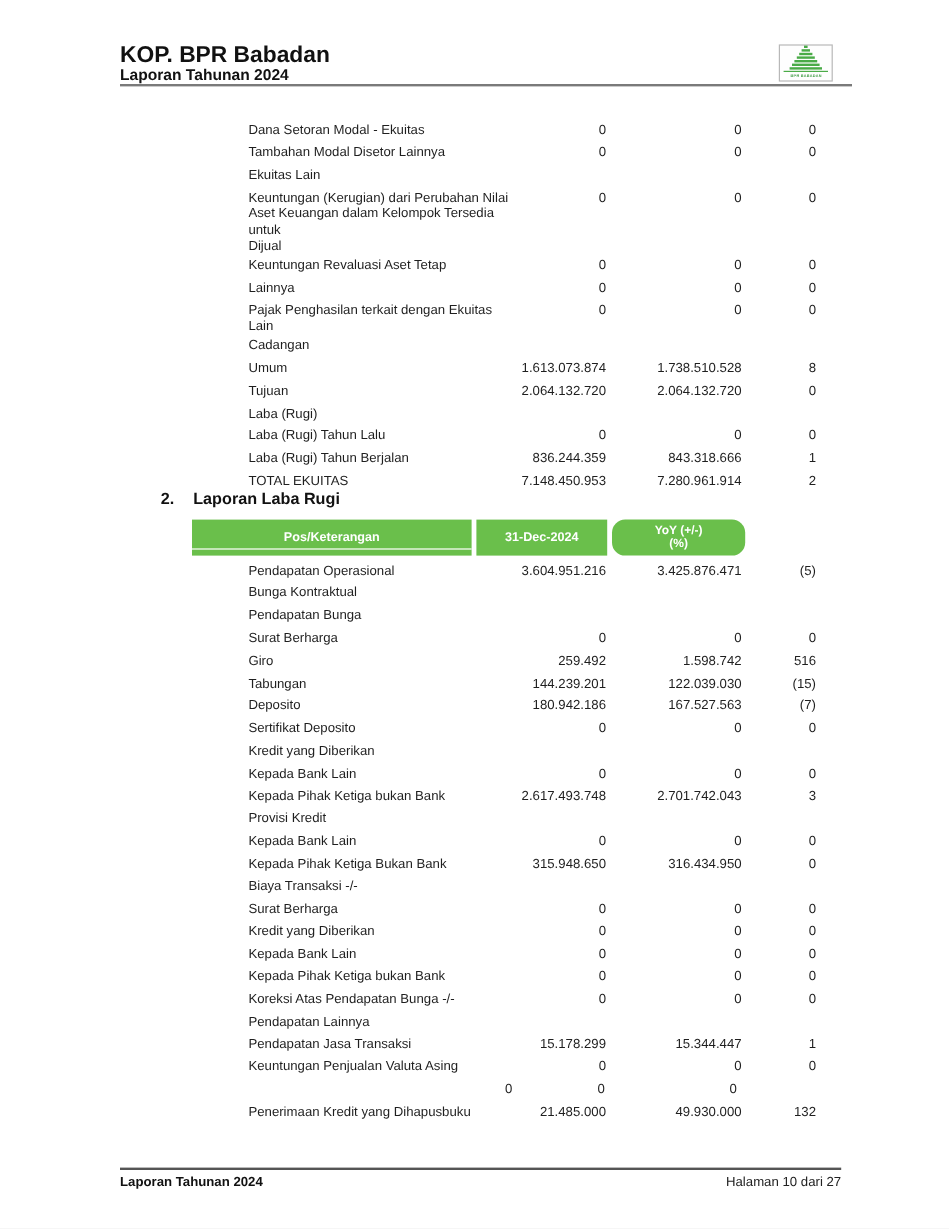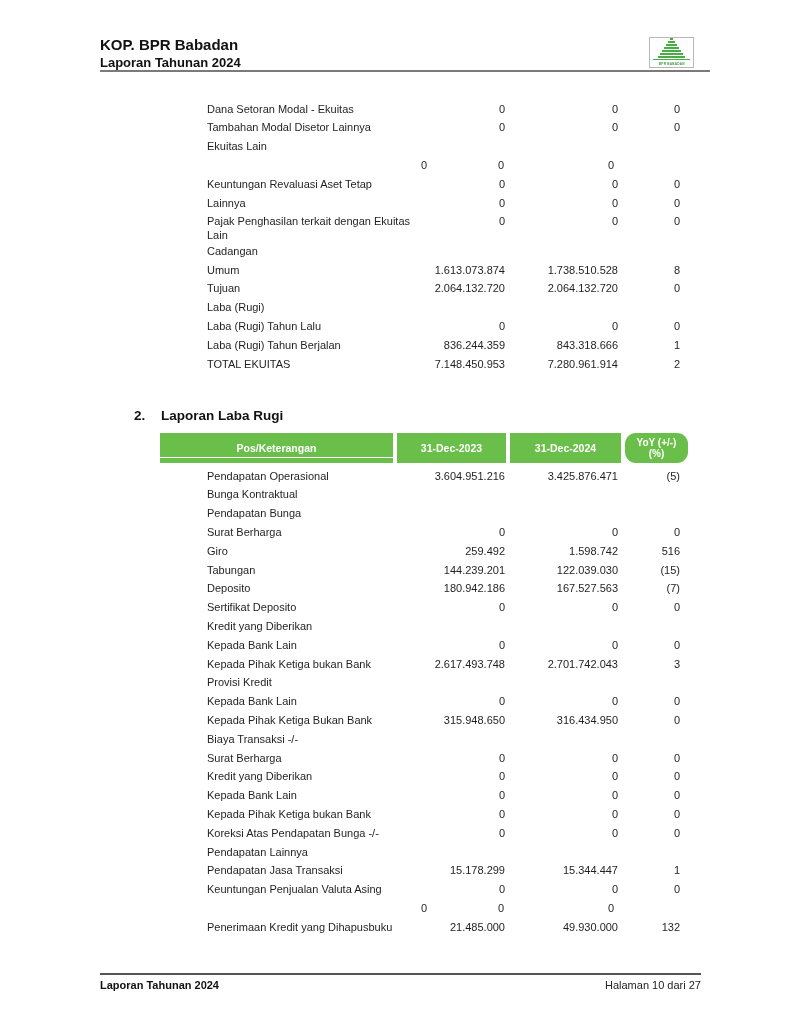--- a/index.html
+++ b/index.html
@@ -2,21 +2,21 @@
 <html><head>
 <meta charset="utf-8">
 <style>
   html,body{margin:0;padding:0;background:#e8e8e8;}
   .page{
     position:relative;width:791px;height:1024px;background:#ffffff;
     font-family:"Liberation Sans",sans-serif;color:#1f1f1f;overflow:hidden;
     margin:0 auto;
   }
   
-  .company{position:absolute;left:100px;top:36px;font-size:15px;font-weight:bold;color:#111;}
+  .company{position:absolute;left:100px;top:36px;font-size:19px;font-weight:bold;color:#111;}
   .report-title{position:absolute;left:100px;top:55px;font-size:13px;font-weight:bold;color:#111;}
   .header-rule{position:absolute;left:100px;top:70px;width:610px;height:2px;background:#7a7a7a;}
   .logo{position:absolute;left:649px;top:37px;width:45px;height:31px;border:1px solid #b8b8b8;
         background:#fefefe;display:flex;flex-direction:column;align-items:center;justify-content:flex-end;
         box-sizing:border-box;padding-bottom:1px;}
   .pyramid{display:flex;flex-direction:column;align-items:center;}
   .pyramid .bar{background:#4aab47;height:2px;margin-top:1px;}
   .logo-band{width:37px;height:6px;border-top:1px solid #4aab47;display:flex;align-items:center;justify-content:center;margin-top:1px;}
   .logo-band span{font-size:7px;font-weight:bold;color:#3d9a42;transform:scale(.45);transform-origin:center;white-space:nowrap;letter-spacing:.5px;}
   
@@ -81,20 +81,23 @@
         <div class="v2">0</div>
         <div class="v3">0</div>
       </div>
       <div class="trow">
         <div class="lbl">Ekuitas Lain</div>
         <div class="v1"></div>
         <div class="v2"></div>
         <div class="v3"></div>
       </div>
       <div class="trow">
+        <div class="lbl">Keuntungan (Kerugian) dari Perubahan Nilai
+Aset Keuangan dalam Kelompok Tersedia untuk
+Dijual</div>
         <div class="v1">0</div>
         <div class="v2">0</div>
         <div class="v3">0</div>
       </div>
       <div class="trow">
         <div class="lbl">Keuntungan Revaluasi Aset Tetap</div>
         <div class="v1">0</div>
         <div class="v2">0</div>
         <div class="v3">0</div>
       </div>
@@ -152,21 +155,20 @@
         <div class="v2">7.280.961.914</div>
         <div class="v3">2</div>
       </div>
     </div>
 
   <div class="section-no">2.</div>
   <div class="section-title">Laporan Laba Rugi</div>
 
   <div class="gheader">
     <div class="gcell c1">Pos/Keterangan</div>
-    <div class="gcell">31-Dec-2023</div>
     <div class="gcell">31-Dec-2024</div>
     <div class="gcell c4">
       <span>YoY (+/-)</span>
       <span>(%)</span>
     </div>
   </div>
 
   <div class="dtable income-table" id="income-table">
       <div class="trow">
         <div class="lbl">Pendapatan Operasional</div>

